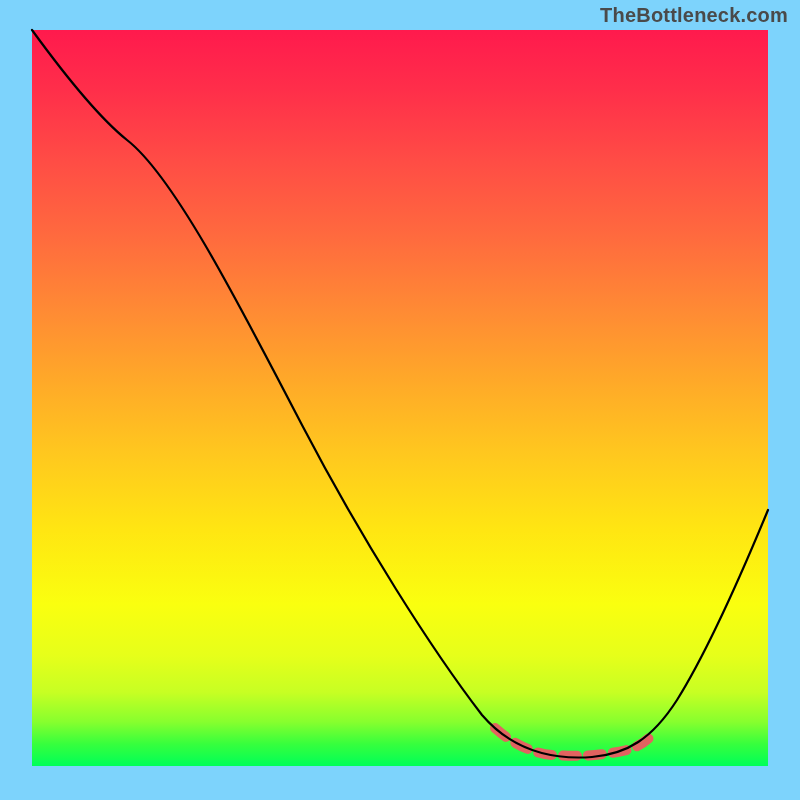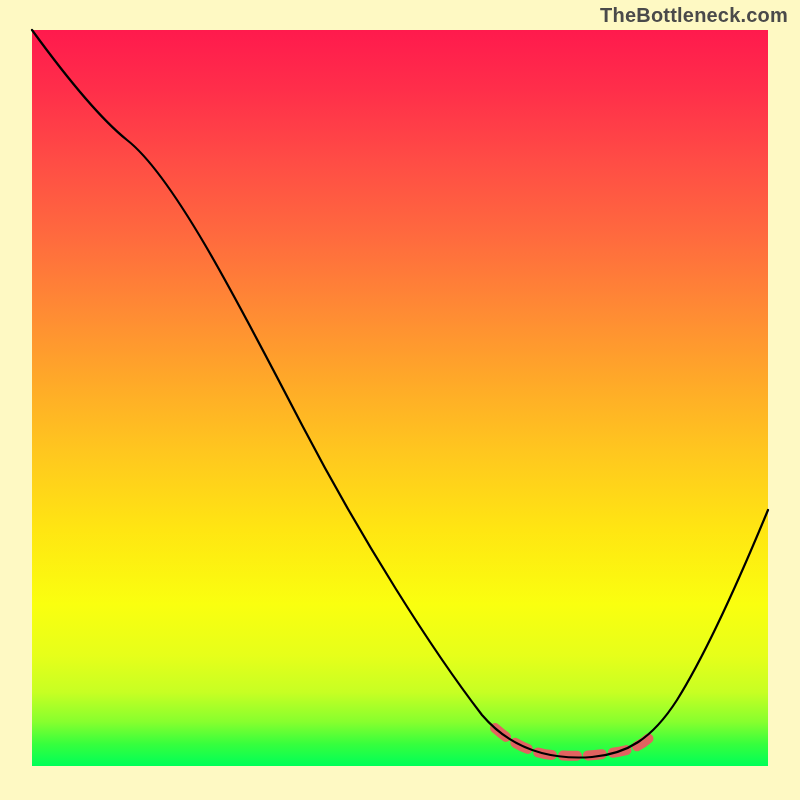--- a/index.html
+++ b/index.html
@@ -7,21 +7,21 @@
     padding: 0;
     width: 800px;
     height: 800px;
     background: #000000;
     overflow: hidden;
   }
   .outer {
     position: relative;
     width: 800px;
     height: 800px;
-    background: #fef9c3;
+    background: #7dd3fc;
     text-align: right;
   }
   .watermark {
     position: absolute;
     top: 4px;
     right: 12px;
     font-family: Arial, Helvetica, sans-serif;
     font-size: 20px;
     font-weight: bold;
     color: #4a4a4a;

